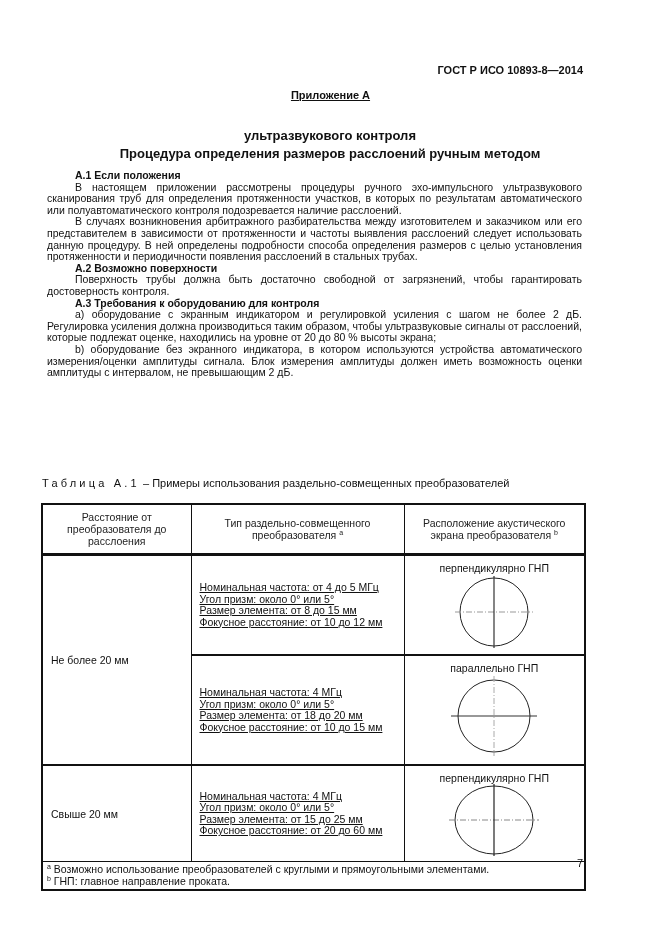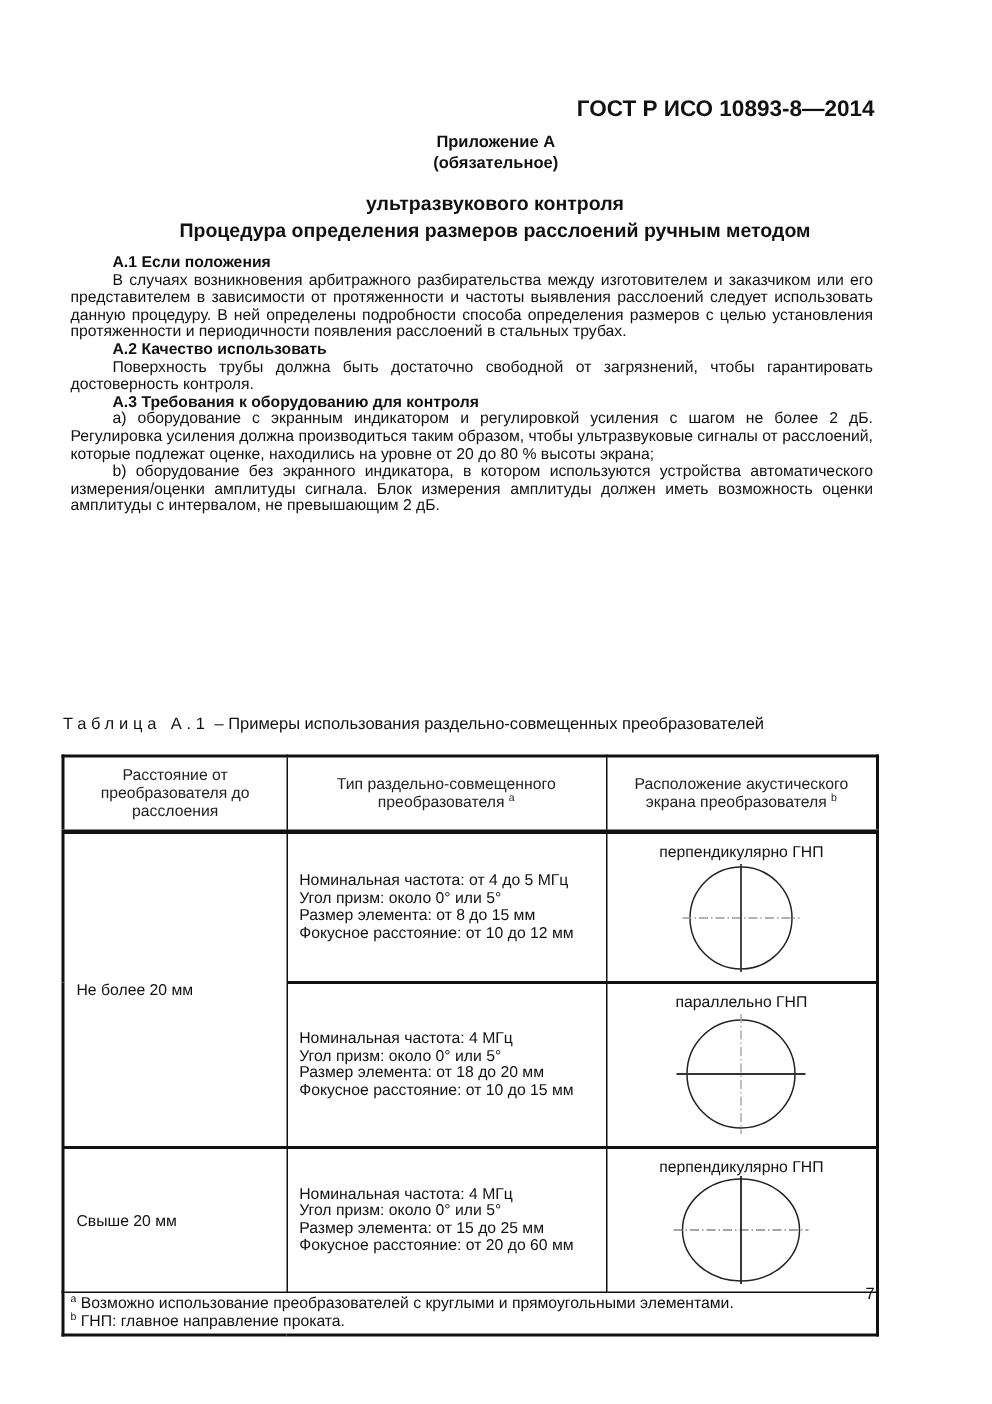--- a/index.html
+++ b/index.html
@@ -1,74 +1,74 @@
 <!DOCTYPE html>
 <html><head>
 <meta charset="utf-8">
 <style>
   html, body { margin: 0; padding: 0; background: #ffffff; }
   body {
     width: 661px; height: 936px; position: relative; overflow: hidden;
     font-family: "Liberation Sans", sans-serif; color: #111111;
   }
   .abs { position: absolute; }
-  .doc-id { top: 64px; right: 78px; font-size: 15px; font-weight: bold; }
-  .annex { top: 88px; left: 0; width: 661px; text-align: center; font-size: 11px; font-weight: bold; line-height: 14px; }
+  .doc-id { top: 64px; right: 78px; font-size: 11px; font-weight: bold; }
+  .annex { top: 88px; left: 0; width: 661px; text-align: center; font-size: 11px; font-weight: bold; line-height: 14px; text-decoration: underline; }
   .annex .sub { font-weight: bold; }
   .main-title { top: 127px; left: 40px; width: 580px; text-align: center; font-size: 13px; font-weight: bold; line-height: 18px; }
 
   .body-text { left: 47px; width: 535px; font-size: 10.5px; line-height: 11.6px; top: 170px; }
   .body-text p { margin: 0; text-align: justify; text-indent: 28px; }
   .body-text h3 { margin: 0; font-size: 10.5px; font-weight: bold; padding-left: 28px; }
 
   .table-caption { top: 477px; left: 42px; font-size: 11px; white-space: nowrap; }
   .table-caption .spaced { letter-spacing: 3.2px; }
 
   table.spec {
     position: absolute; top: 503px; left: 41px; width: 543px;
     border-collapse: collapse; font-size: 10.5px; table-layout: fixed;
   }
   table.spec td, table.spec th { border: 1px solid #111; padding: 5px; vertical-align: middle; }
   table.spec { border: 2px solid #111; }
   table.spec th { font-weight: normal; text-align: center; line-height: 12px; height: 38px; color: #222; }
   table.spec tr.head { border-bottom: 3px solid #111; }
   table.spec td.dist { padding-left: 8px; }
-  td.type { padding-left: 8px !important; line-height: 11.5px; }
+  td.type { padding-left: 8px !important; line-height: 11.5px; text-decoration: underline; }
   td.diag { text-align: center; vertical-align: top !important; position: relative; }
   .diag-label { display: block; font-size: 10.5px; margin-top: 1px; line-height: 12px; }
   .diag svg { display: block; margin: 0 auto; }
   tr.r1 td { height: 88px; }
   tr.r2 td { height: 98px; }
   tr.r3 td { height: 85px; }
   tr.r2 { border-top: 2px solid #111; }
   tr.r3 { border-top: 2px solid #111; }
   td.notes { padding: 1px 4px 2px 4px !important; line-height: 12px; font-size: 10.5px; }
   sup { font-size: 7px; vertical-align: 4px; line-height: 0; }
 
   .page-num { top: 857px; left: 577px; font-size: 11px; }
 </style>
 </head>
 <body>
 
 <div class="abs doc-id">ГОСТ Р ИСО 10893-8—2014</div>
 
 <div class="abs annex">
   <div>Приложение А</div>
-  <div class="sub">(обязательное)</div>
 </div>
 
 <div class="abs main-title">
   <div>ультразвукового контроля</div>
   <div>Процедура определения размеров расслоений ручным методом</div>
 </div>
 
 <div class="abs body-text">
   <h3>А.1 Если положения</h3>
+  <p>В настоящем приложении рассмотрены процедуры ручного эхо-импульсного ультразвукового сканирования труб для определения протяженности участков, в которых по результатам автоматического или полуавтоматического контроля подозревается наличие расслоений.</p>
   <p>В случаях возникновения арбитражного разбирательства между изготовителем и заказчиком или его представителем в зависимости от протяженности и частоты выявления расслоений следует использовать данную процедуру. В ней определены подробности способа определения размеров с целью установления протяженности и периодичности появления расслоений в стальных трубах.</p>
-  <h3>А.2 Качество использовать</h3>
+  <h3>А.2 Возможно поверхности</h3>
   <p>Поверхность трубы должна быть достаточно свободной от загрязнений, чтобы гарантировать достоверность контроля.</p>
   <h3>А.3 Требования к оборудованию для контроля</h3>
   <p>а) оборудование с экранным индикатором и регулировкой усиления с шагом не более 2 дБ. Регулировка усиления должна производиться таким образом, чтобы ультразвуковые сигналы от расслоений, которые подлежат оценке, находились на уровне от 20 до 80 % высоты экрана;</p>
   <p>b) оборудование без экранного индикатора, в котором используются устройства автоматического измерения/оценки амплитуды сигнала. Блок измерения амплитуды должен иметь возможность оценки амплитуды с интервалом, не превышающим 2 дБ.</p>
 </div>
 
 <div class="abs table-caption">
   <span class="spaced">Таблица А.1</span><span> – Примеры использования раздельно-совмещенных преобразователей</span>
 </div>
 

